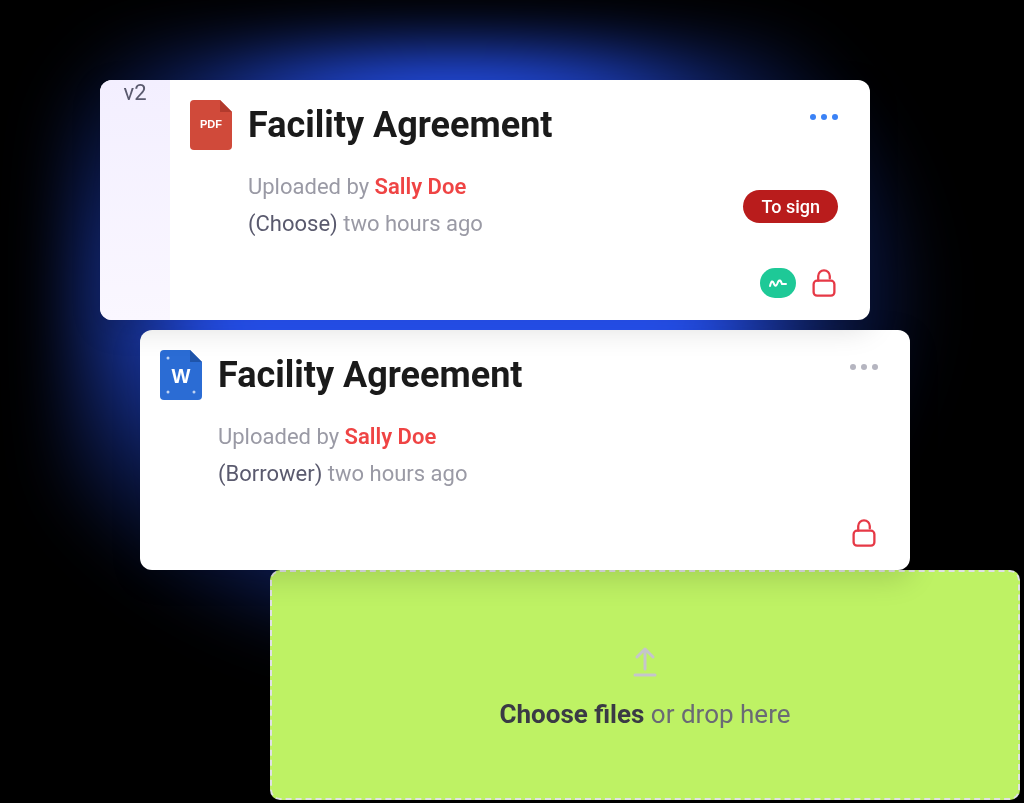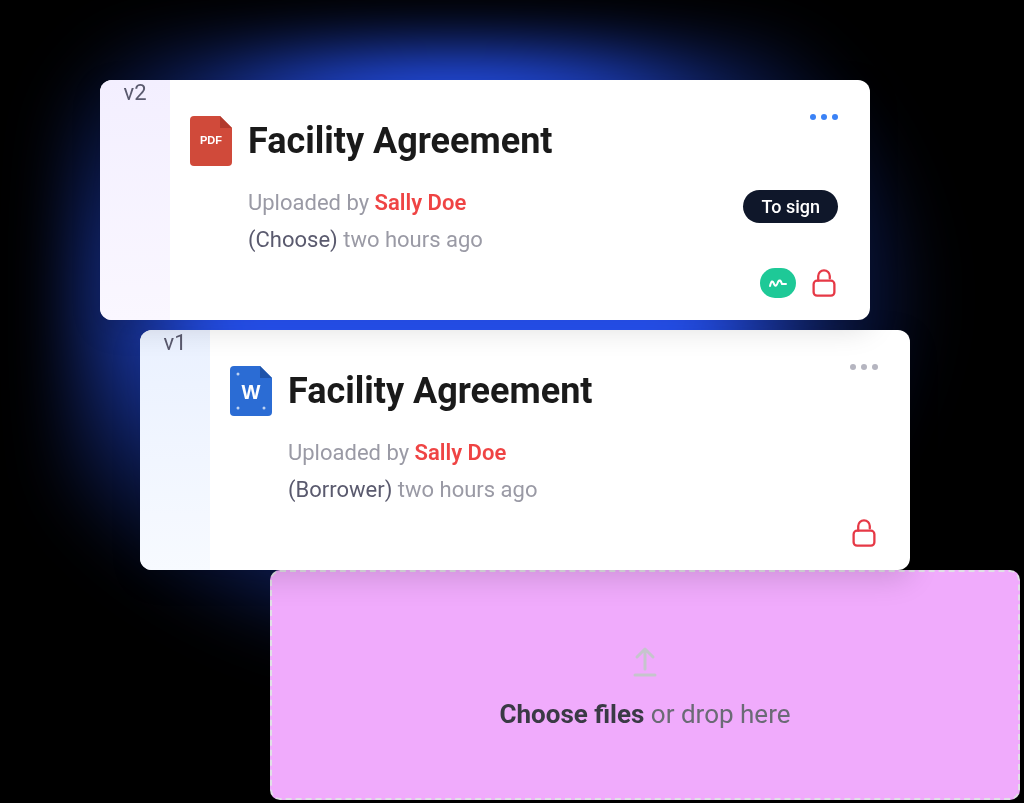--- a/index.html
+++ b/index.html
@@ -58,21 +58,21 @@
       font-weight: 400;
     }
     .version-tab.purple {
       background: linear-gradient(to bottom, #f3efff, #faf7ff);
     }
     .version-tab.blue {
       background: linear-gradient(to bottom, #eaf1ff, #f7faff);
     }
     .card-body {
       flex: 1;
-      padding: 36px 32px 24px 20px;
+      padding: 20px 32px 24px 20px;
       position: relative;
     }
     .title-row {
       display: flex;
       align-items: center;
       gap: 16px;
       margin-bottom: 18px;
     }
     .file-icon {
       width: 42px;
@@ -113,21 +113,21 @@
       width: 6px;
       height: 6px;
       border-radius: 50%;
     }
     .dots.blue span { background: #3b82f6; }
     .dots.gray span { background: #b5b5c0; }
     .badge {
       position: absolute;
       right: 32px;
       top: 110px;
-      background: #0f172a;
+      background: #b91c1c;
       color: #fff;
       font-size: 18px;
       font-weight: 500;
       padding: 6px 18px;
       border-radius: 20px;
     }
     .actions-bottom {
       position: absolute;
       bottom: 22px;
       right: 32px;
@@ -149,21 +149,21 @@
       width: 28px;
       height: 30px;
       cursor: pointer;
     }
     .dropzone {
       position: absolute;
       top: 570px;
       left: 270px;
       width: 750px;
       height: 230px;
-      background: #f0abfc;
+      background: #bef264;
       border: 2px dashed #e0e0e5;
       border-radius: 10px;
       display: flex;
       flex-direction: column;
       align-items: center;
       justify-content: center;
       gap: 18px;
       z-index: 1;
       cursor: pointer;
     }
@@ -220,23 +220,20 @@
         </div>
         <svg class="lock-icon" viewBox="0 0 24 26">
           <rect x="3" y="11" width="18" height="13" rx="3" stroke="#e63946" stroke-width="2" fill="none"></rect>
           <path d="M7 11 V7 a5 5 0 0 1 10 0 V9" stroke="#e63946" stroke-width="2" fill="none" stroke-linecap="round"></path>
         </svg>
       </div>
     </div>
   </div>
 
   <div class="card card-v1">
-    <div class="version-tab blue">
-      <span>v1</span>
-    </div>
     <div class="card-body">
       <div class="title-row">
         <svg class="file-icon" viewBox="0 0 42 50">
           <path d="M4 0 L30 0 L42 12 L42 46 Q42 50 38 50 L4 50 Q0 50 0 46 L0 4 Q0 0 4 0 Z" fill="#2b6cd4"></path>
           <path d="M30 0 L42 12 L30 12 Z" fill="#1f54aa"></path>
           <text x="21" y="33" text-anchor="middle" fill="#fff" font-size="20" font-weight="700" font-family="sans-serif">W</text>
           <circle cx="8" cy="8" r="1.5" fill="#fff" opacity="0.7"></circle>
           <circle cx="8" cy="42" r="1.5" fill="#fff" opacity="0.7"></circle>
           <circle cx="34" cy="42" r="1.5" fill="#fff" opacity="0.7"></circle>
         </svg>

